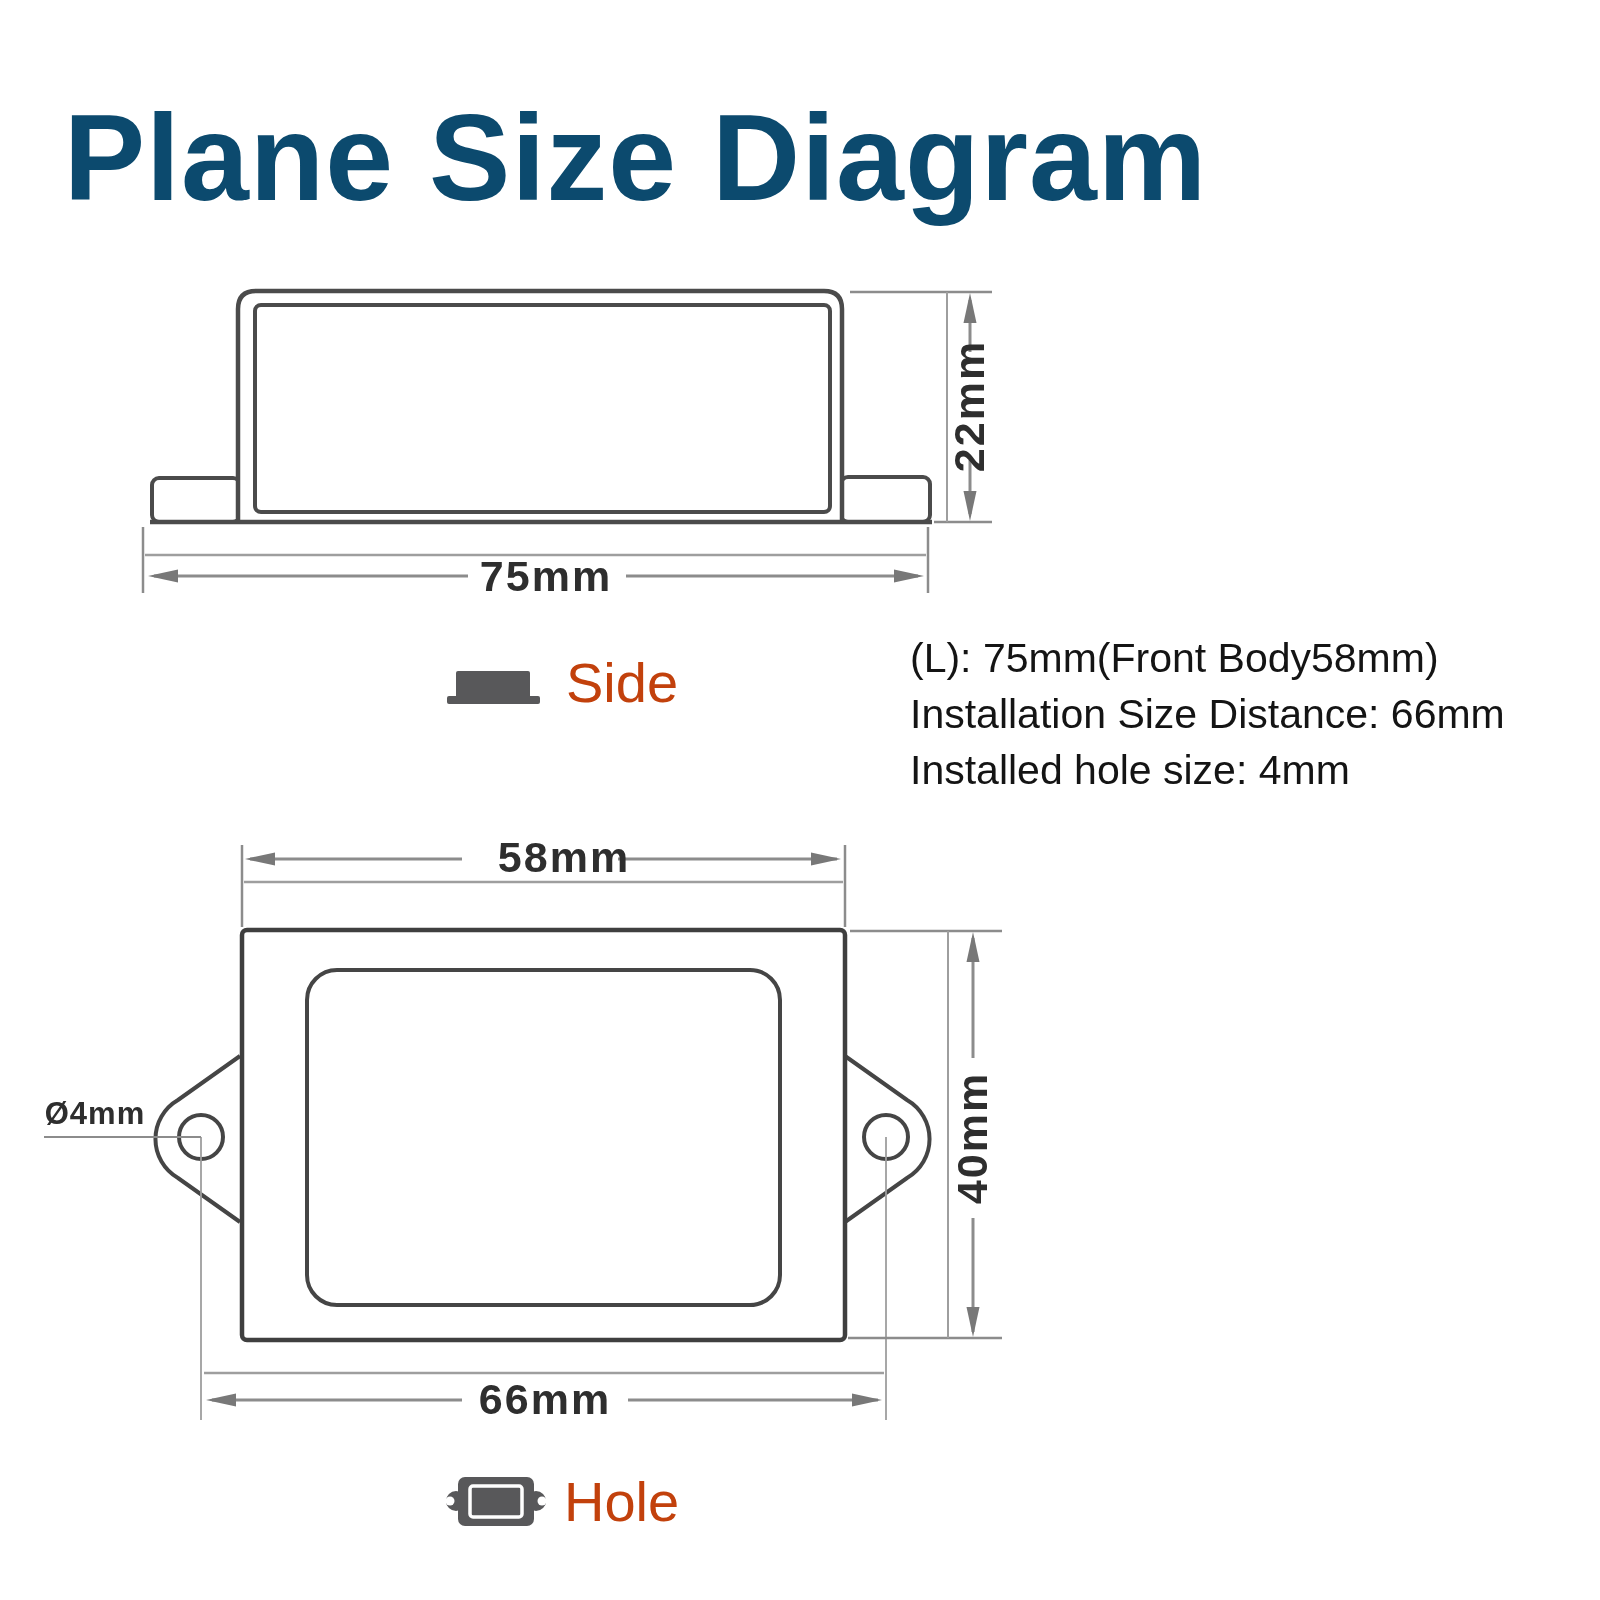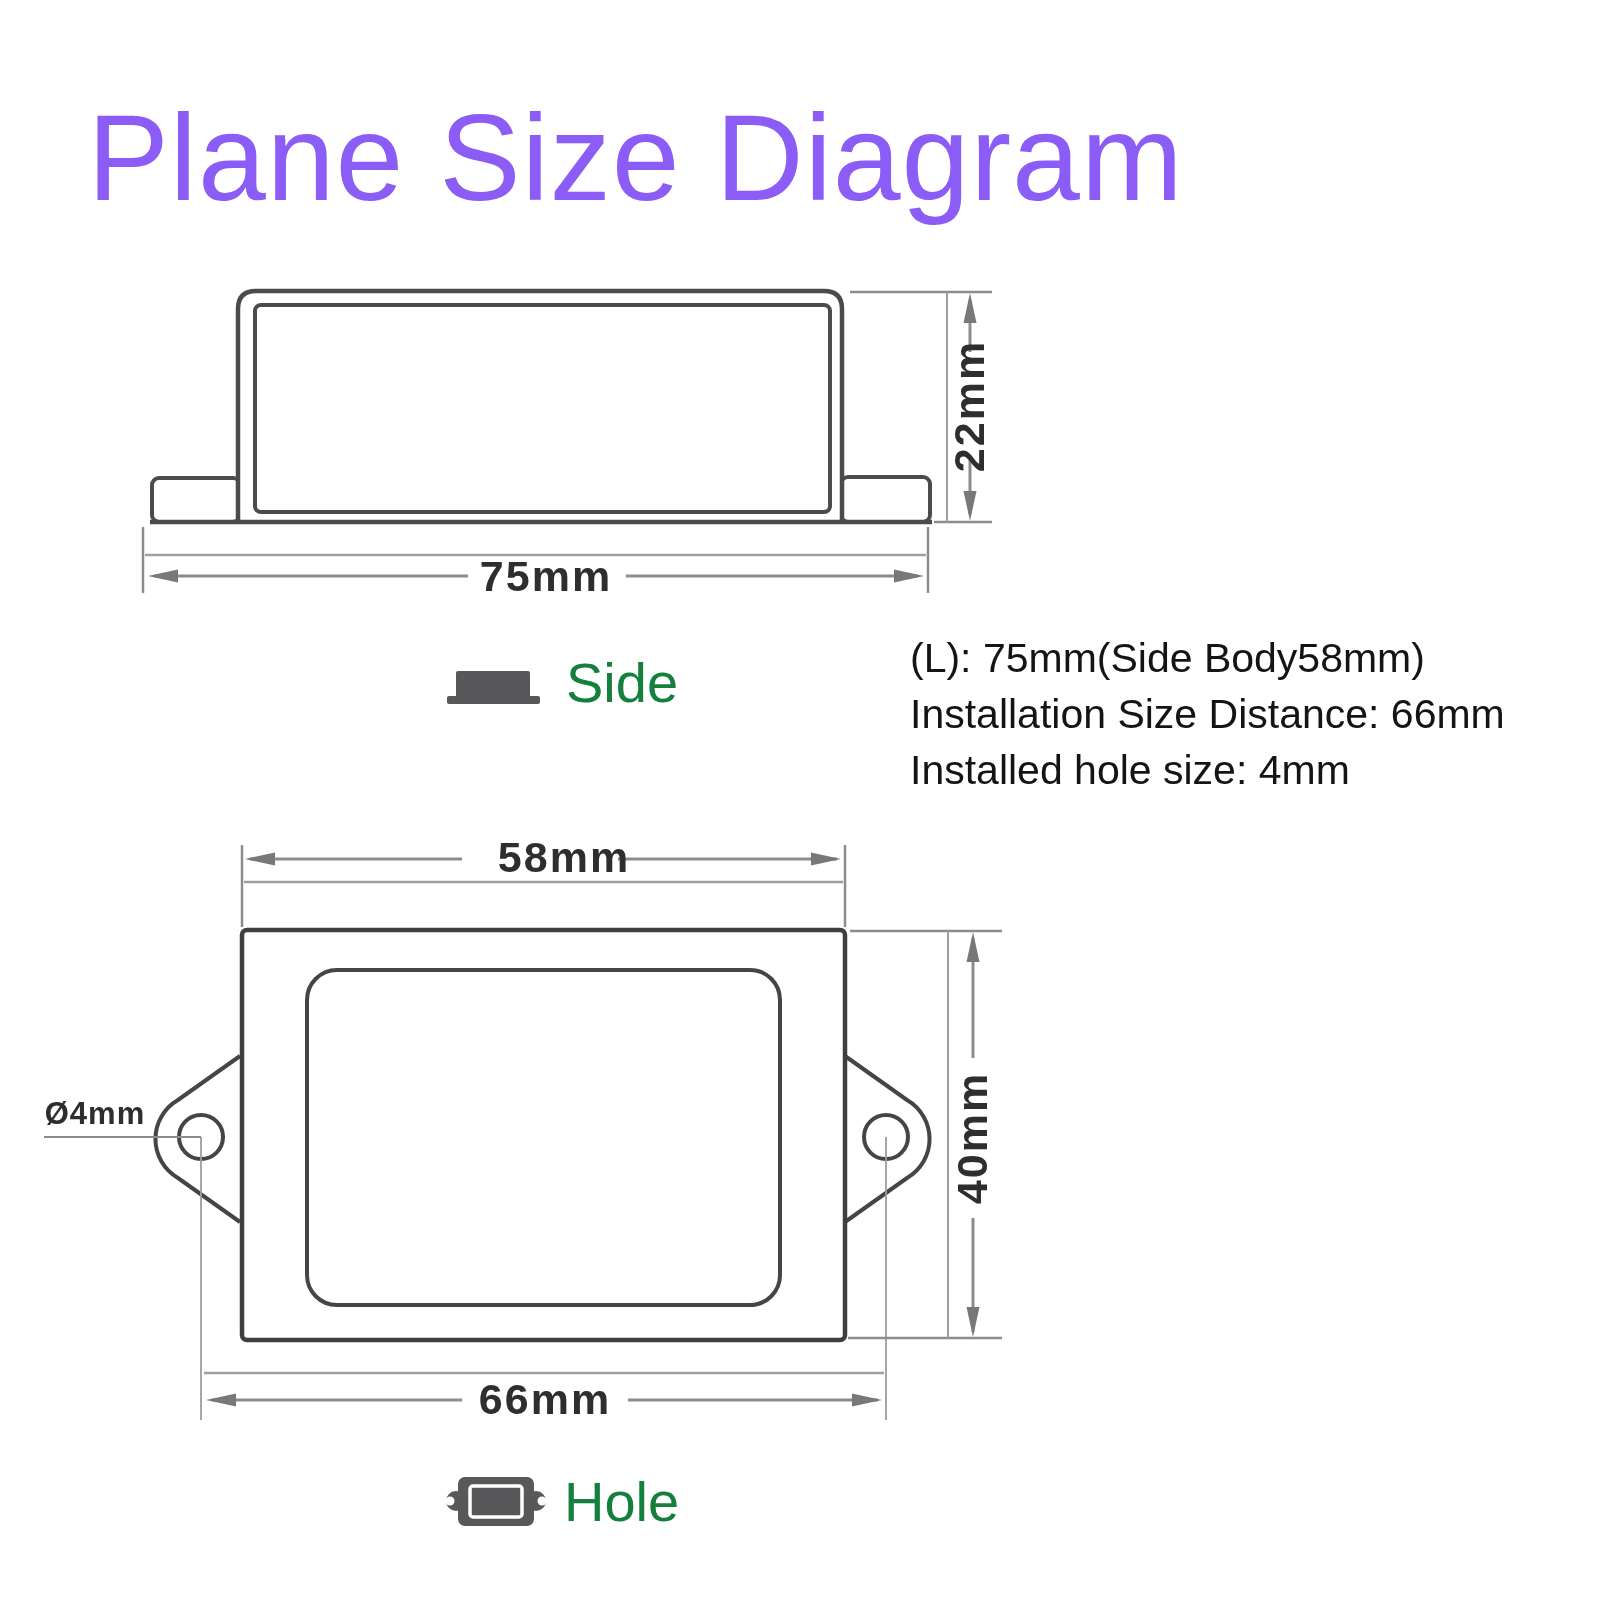--- a/index.html
+++ b/index.html
@@ -2,32 +2,32 @@
 <html><head>
 <meta charset="utf-8">
 <style>
   html,body{margin:0;padding:0;background:#ffffff;}
   .canvas{
     position:relative;width:1600px;height:1600px;background:#ffffff;overflow:hidden;
     font-family:"Liberation Sans","DejaVu Sans",sans-serif;color:#111;
   }
   .page-title{
     position:absolute;left:0;top:88px;width:1271px;text-align:center;
-    font-size:122px;font-weight:400;letter-spacing:1px;color:#8b5cf6;white-space:nowrap;
+    font-size:122px;font-weight:700;letter-spacing:1px;color:#0c4a6e;white-space:nowrap;
   }
   svg.linework{position:absolute;left:0;top:0;}
   .dim-label{
     position:absolute;transform:translate(-50%,-50%);
     font-size:43px;font-weight:700;letter-spacing:2px;color:#2e2e2e;white-space:nowrap;
   }
   .dim-label.vertical{transform:translate(-50%,-50%) rotate(-90deg);}
   .dim-label.small{font-size:31px;letter-spacing:1px;}
   .view-label{
     position:absolute;transform:translate(0,-50%);
-    font-size:56px;font-weight:400;color:#15803d;white-space:nowrap;
+    font-size:56px;font-weight:400;color:#c2410c;white-space:nowrap;
   }
   .spec-block{
     position:absolute;left:910px;top:630px;
     font-size:41px;line-height:56px;color:#141414;white-space:nowrap;
   }
 </style>
 </head>
 <body>
 
 <div class="canvas">
@@ -132,18 +132,18 @@
   <div class="dim-label vertical" style="left:969px;top:406px;">22mm</div>
   <div class="dim-label" style="left:540px;top:857px;margin-left:24px;">58mm</div>
   <div class="dim-label vertical" style="left:972px;top:1138px;">40mm</div>
   <div class="dim-label" style="left:545px;top:1399px;text-align:center;">66mm</div>
   <div class="dim-label small" style="left:95px;top:1114px;">Ø4mm</div>
 
   <div class="view-label" style="left:566px;top:682px;">Side</div>
   <div class="view-label" style="left:564px;top:1501px;">Hole</div>
 
   <div class="spec-block">
-    <div>(L): 75mm(Side Body58mm)</div>
+    <div>(L): 75mm(Front Body58mm)</div>
     <div>Installation Size Distance: 66mm</div>
     <div>Installed hole size: 4mm</div>
   </div>
 
 </div>
 
 </body></html>

